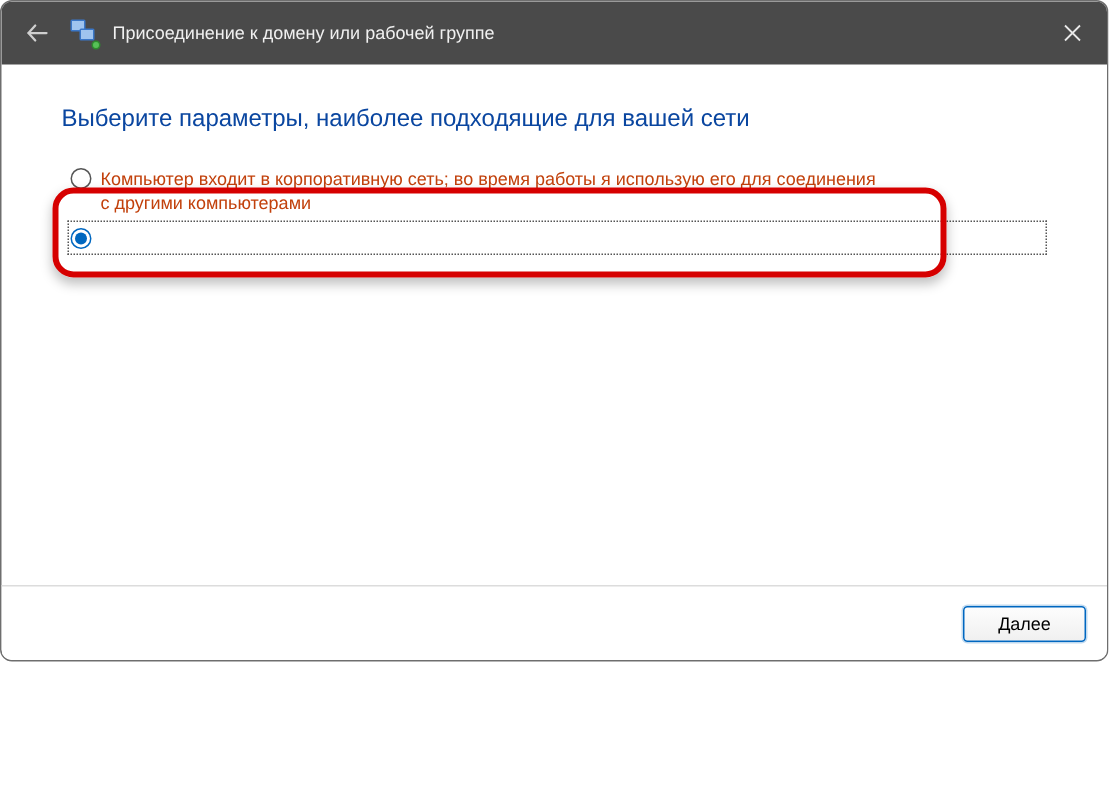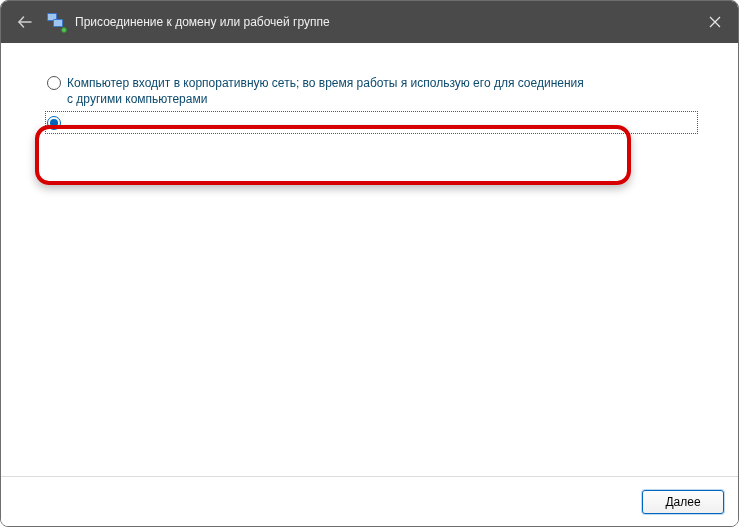--- a/index.html
+++ b/index.html
@@ -1,18 +1,18 @@
 <!DOCTYPE html>
 <html><head>
 <meta charset="utf-8">
 <style>
   * { box-sizing: border-box; margin: 0; padding: 0; }
   html, body { width: 739px; height: 527px; font-family: "Segoe UI", Tahoma, sans-serif; font-size: 12px; background: #fff; }
   .window {
-    width: 739px; height: 527px;
+    width: 739px; height: 441px;
     border: 1px solid #6e6e6e;
     border-radius: 8px;
     overflow: hidden;
     display: flex; flex-direction: column;
     background: #fff;
   }
   .titlebar {
     height: 42px;
     background: #4a4a4a;
     display: flex; align-items: center;
@@ -76,21 +76,21 @@
   .radio-circle.checked {
     border-color: #0067c0;
   }
   .radio-circle.checked::after {
     content: "";
     position: absolute;
     left: 2px; top: 2px; width: 8px; height: 8px;
     border-radius: 50%;
     background: #0067c0;
   }
-  .radio-label { color: #0c4a6e; font-size: 12px; max-width: 520px; }
+  .radio-label { color: #c2410c; font-size: 12px; max-width: 520px; }
   .radio-row.selected {
     outline: 1px dotted #555;
     outline-offset: -1px;
   }
   .highlight-box {
     position: absolute;
     border: 4px solid #d60000;
     border-radius: 14px;
     box-shadow: 0 4px 8px rgba(0,0,0,0.25);
     pointer-events: none;
@@ -140,20 +140,21 @@
     </div>
     <div class="title-text">Присоединение к домену или рабочей группе</div>
     <div class="close-btn">
       <svg width="12" height="12" viewBox="0 0 12 12" stroke-width="1.2">
         <path d="M1 1 L11 11 M11 1 L1 11"></path>
       </svg>
     </div>
   </div>
 
   <div class="body">
+    <div class="heading">Выберите параметры, наиболее подходящие для вашей сети</div>
 
     <div class="options">
 
       <div class="radio-row">
         <div class="radio-circle"></div>
         <div class="radio-label">Компьютер входит в корпоративную сеть; во время работы я использую его для соединения с другими компьютерами</div>
       </div>
 
       <div class="radio-row selected" id="opt-home">
         <div class="radio-circle checked"></div>

